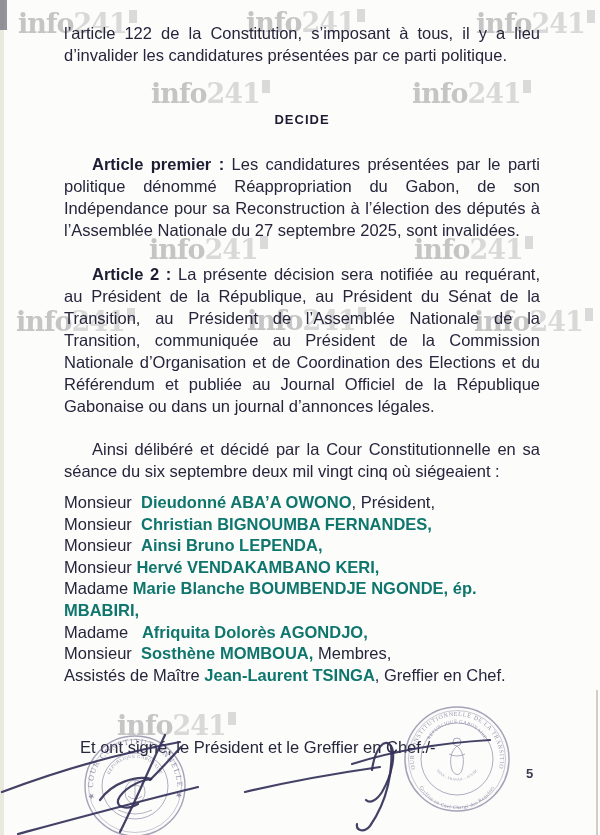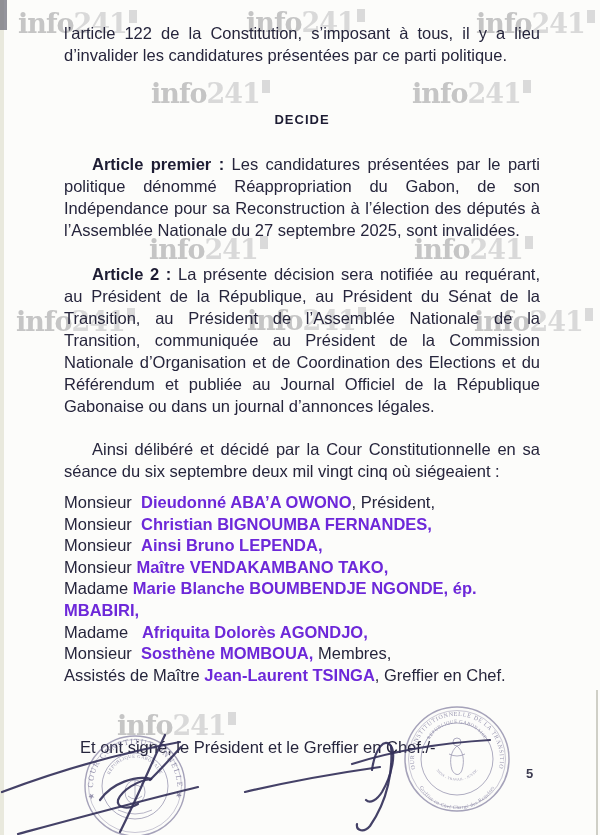--- a/index.html
+++ b/index.html
@@ -19,21 +19,21 @@
   .wm-box{display:inline-block;width:8px;height:13px;background:#dadada;margin-left:2px;transform:translateY(-10px);}
 
   
   .content{position:absolute;inset:0;z-index:2;color:#26253c;}
   .para{position:absolute;left:64px;width:476px;margin:0;font-size:16.5px;line-height:22px;text-align:justify;}
   .indent{text-indent:28px;}
   .para b{color:#1d1c33;}
   .decide{position:absolute;left:64px;width:476px;margin:0;text-align:center;font-size:13px;font-weight:700;letter-spacing:1px;color:#1d1c33;}
   .members{position:absolute;left:64px;top:492px;width:482px;font-size:16.5px;line-height:21.6px;}
   .member-line{white-space:pre-wrap;}
-  .member-line b{color:#6d28d9;}
+  .member-line b{color:#0f766e;}
   .closing{position:absolute;left:64px;top:722px;width:476px;margin:16px;font-size:16.5px;}
   .page-number{position:absolute;left:526px;top:766px;font-size:13px;font-weight:700;color:#3c3b50;}
 
   
   .stamps{position:absolute;left:0;top:0;z-index:3;pointer-events:none;}
   .stamp{stroke:#6f6b91;fill:none;opacity:.62;}
   .stamp-txt{fill:#6f6b91;opacity:.72;font-family:"Liberation Serif",serif;}
   .sig{stroke:#34315a;fill:none;stroke-width:2.2;stroke-linecap:round;opacity:.92;}
 </style>
 </head>
@@ -85,21 +85,21 @@
     <div class="members">
 
         <div class="member-line"><span class="m-prefix">Monsieur  </span><b class="m-name">Dieudonné ABA’A OWONO</b><span class="m-suffix">, Président,</span></div>
 
         <div class="member-line"><span class="m-prefix">Monsieur  </span><b class="m-name">Christian BIGNOUMBA FERNANDES,</b><span class="m-suffix"></span></div>
 
         <div class="member-line"><span class="m-prefix">Monsieur  </span><b class="m-name">Ainsi Bruno LEPENDA,</b><span class="m-suffix"></span></div>
 
 
 
-        <div class="member-line"><span class="m-prefix">Monsieur </span><b class="m-name">Maître VENDAKAMBANO TAKO,</b><span class="m-suffix"></span></div>
+        <div class="member-line"><span class="m-prefix">Monsieur </span><b class="m-name">Hervé VENDAKAMBANO KERI,</b><span class="m-suffix"></span></div>
 
         <div class="member-line"><span class="m-prefix">Madame </span><b class="m-name">Marie Blanche BOUMBENDJE NGONDE, ép. MBABIRI,</b><span class="m-suffix"></span></div>
 
         <div class="member-line"><span class="m-prefix">Madame   </span><b class="m-name">Afriquita Dolorès AGONDJO,</b><span class="m-suffix"></span></div>
 
         <div class="member-line"><span class="m-prefix">Monsieur  </span><b class="m-name">Sosthène MOMBOUA,</b><span class="m-suffix"> Membres,</span></div>
 
         <div class="member-line"><span class="m-prefix">Assistés de Maître </span><b class="m-name">Jean-Laurent TSINGA</b><span class="m-suffix">, Greffier en Chef.</span></div>
       </div>
 

